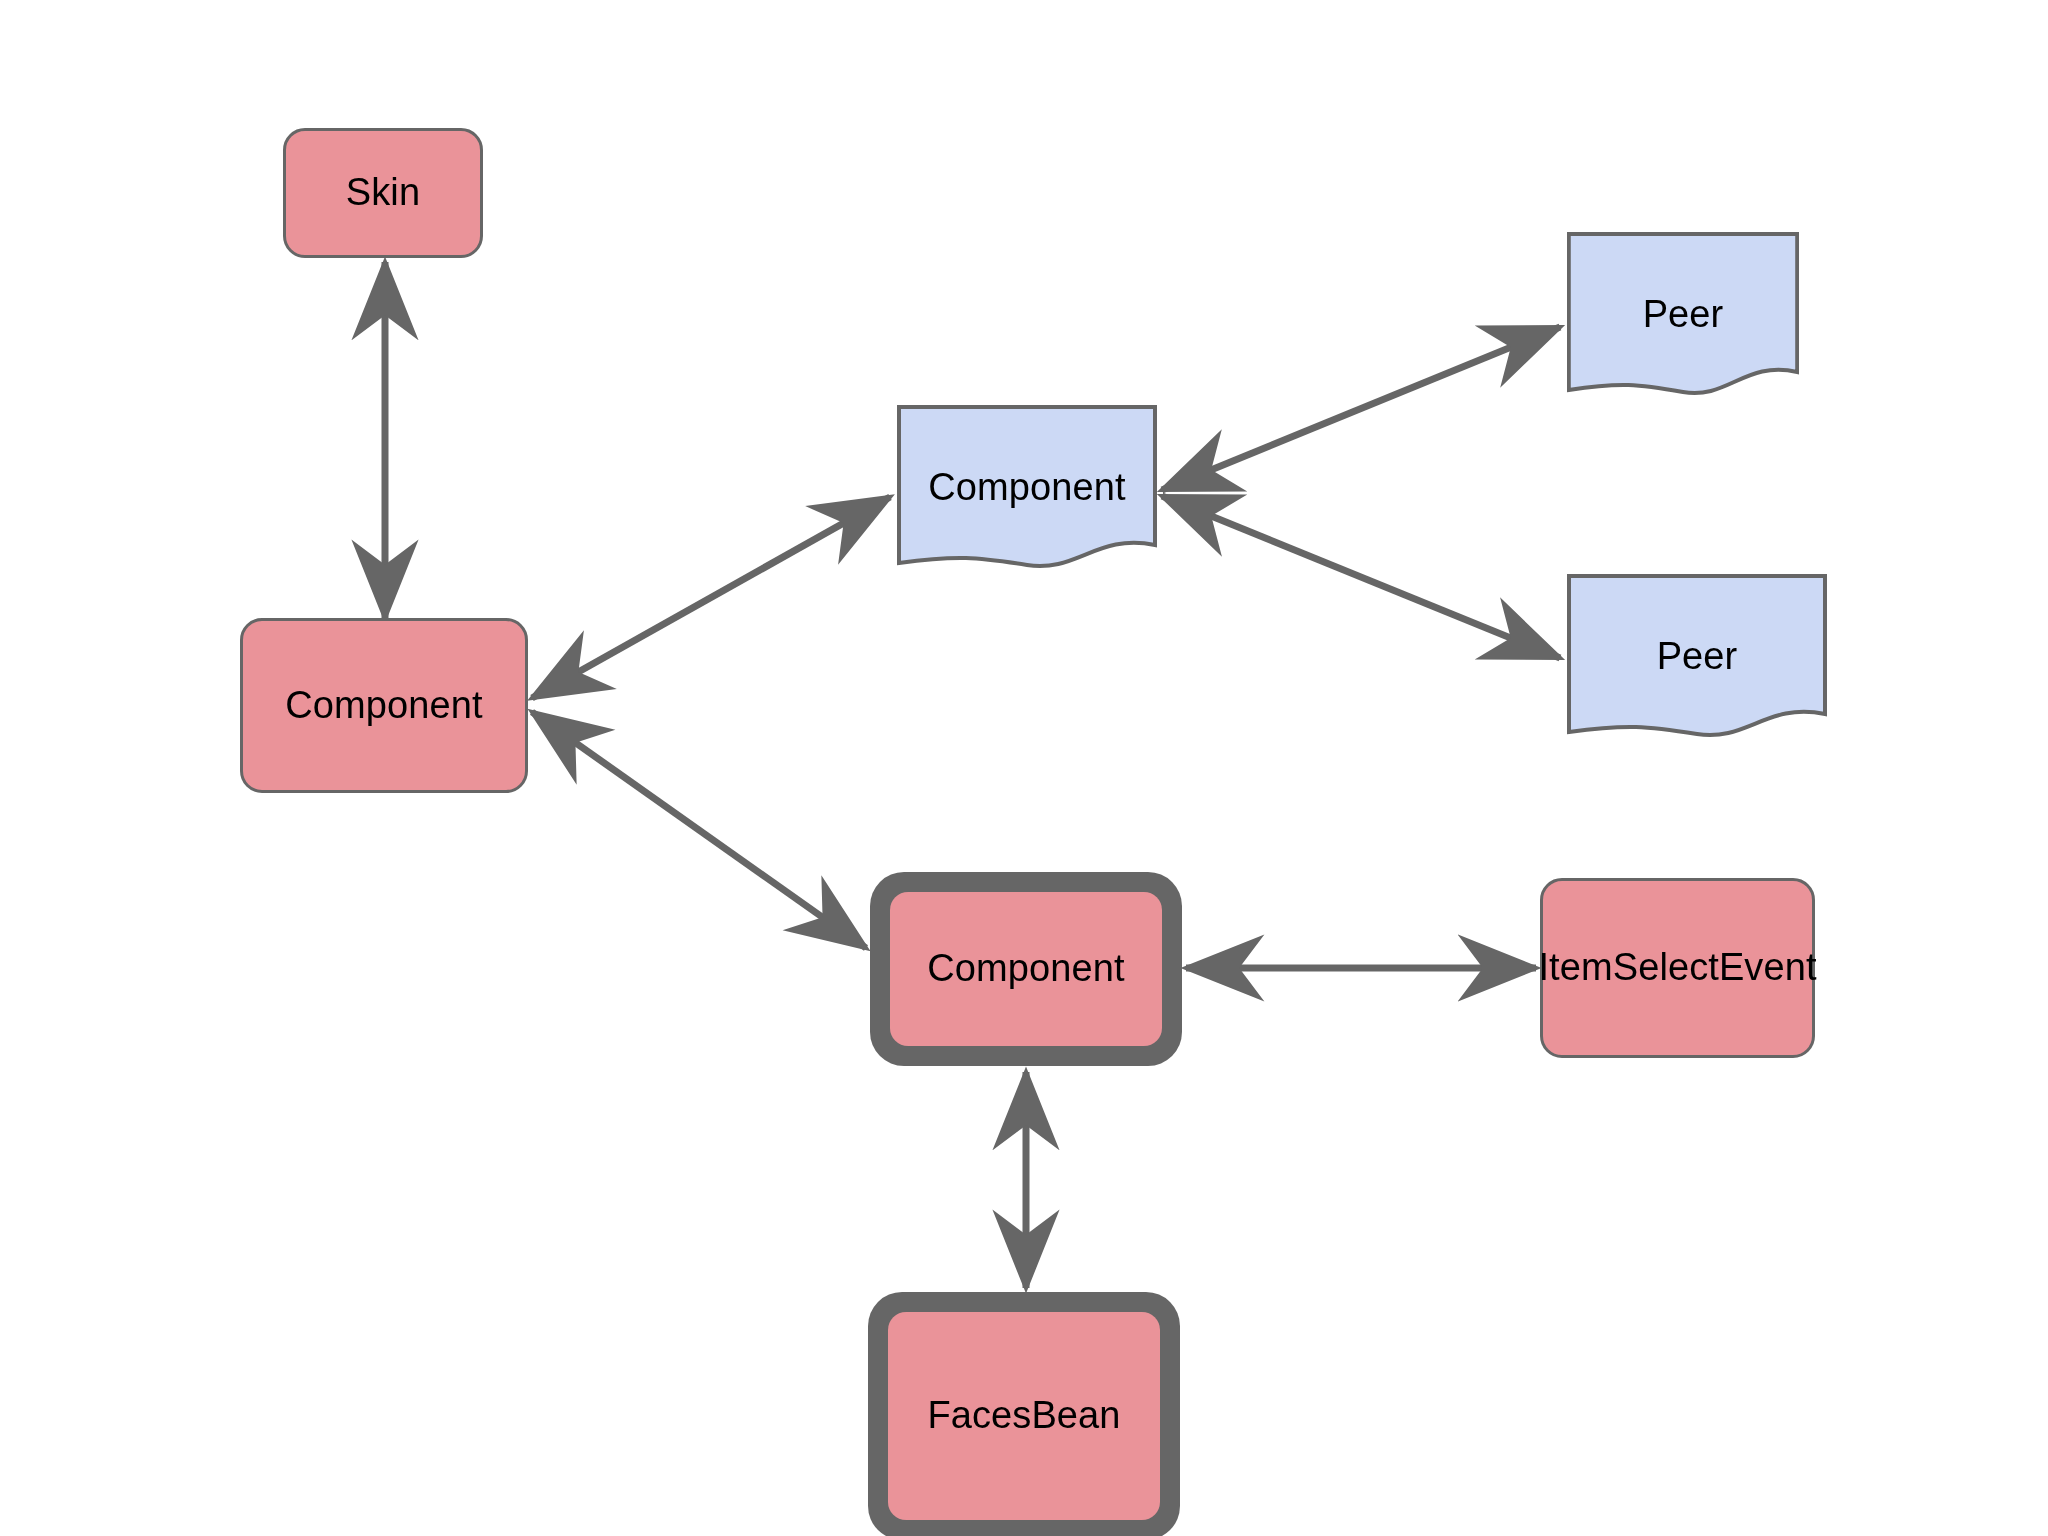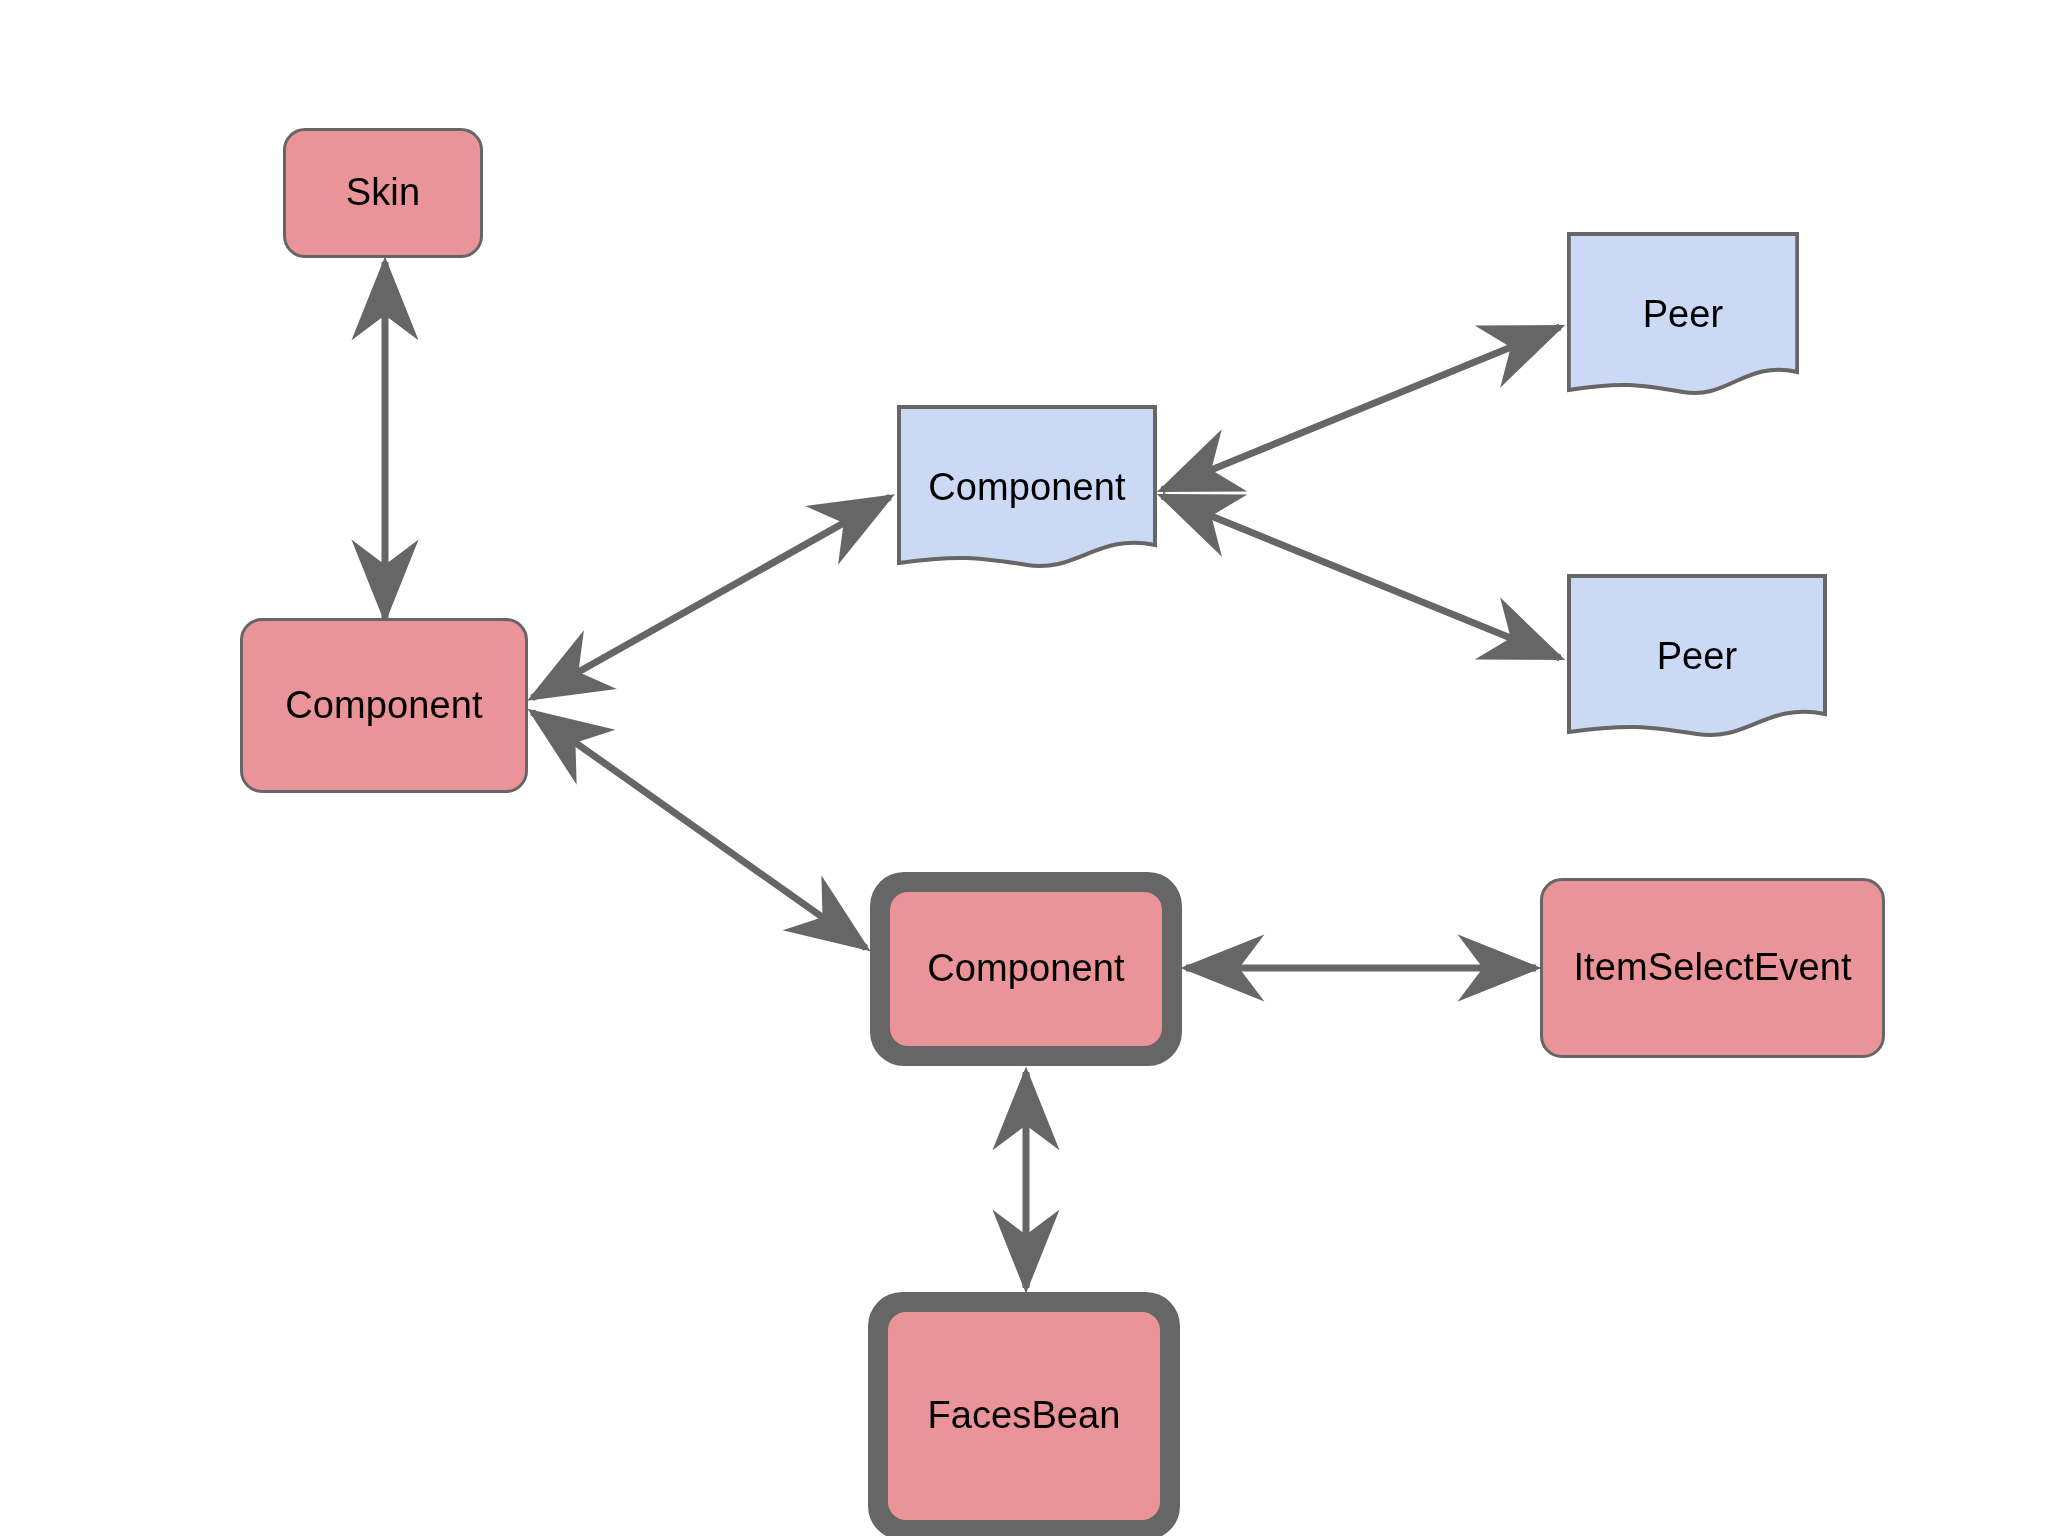--- a/index.html
+++ b/index.html
@@ -133,21 +133,21 @@
     </svg>
     <span class="node-label">Peer</span>
   </div>
 
   <div class="node thick-frame" style="left: 870px; top: 872px; width: 312px; height: 194px;">
     <div class="inner">
       <span class="node-label">Component</span>
     </div>
   </div>
 
-  <div class="node rounded-rect" style="left: 1540px; top: 878px; width: 345px; height: 180px;">
+  <div class="node rounded-rect" style="left: 1540px; top: 878px; width: 275px; height: 180px;">
     <span class="node-label">ItemSelectEvent</span>
   </div>
 
   <div class="node thick-frame" style="left: 868px; top: 1292px; width: 312px; height: 248px;">
     <div class="inner">
       <span class="node-label">FacesBean</span>
     </div>
   </div>
 
 </div>

